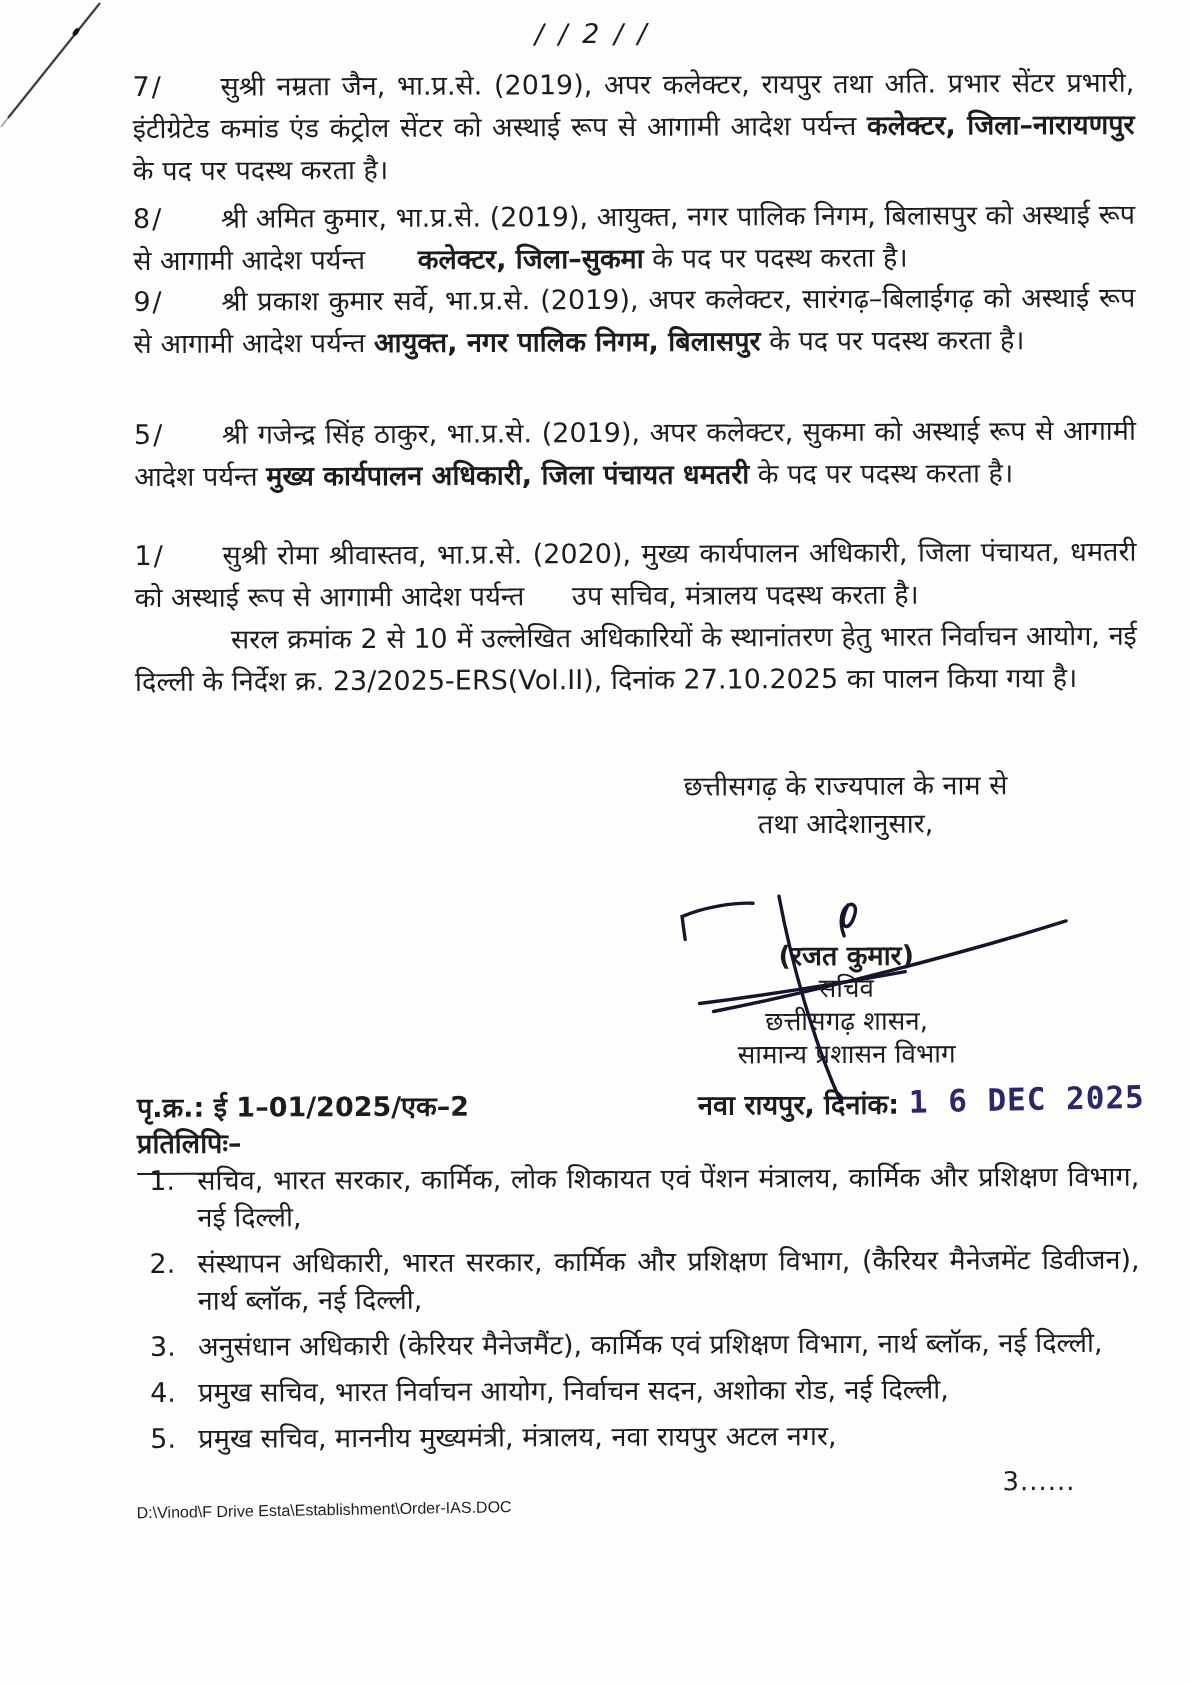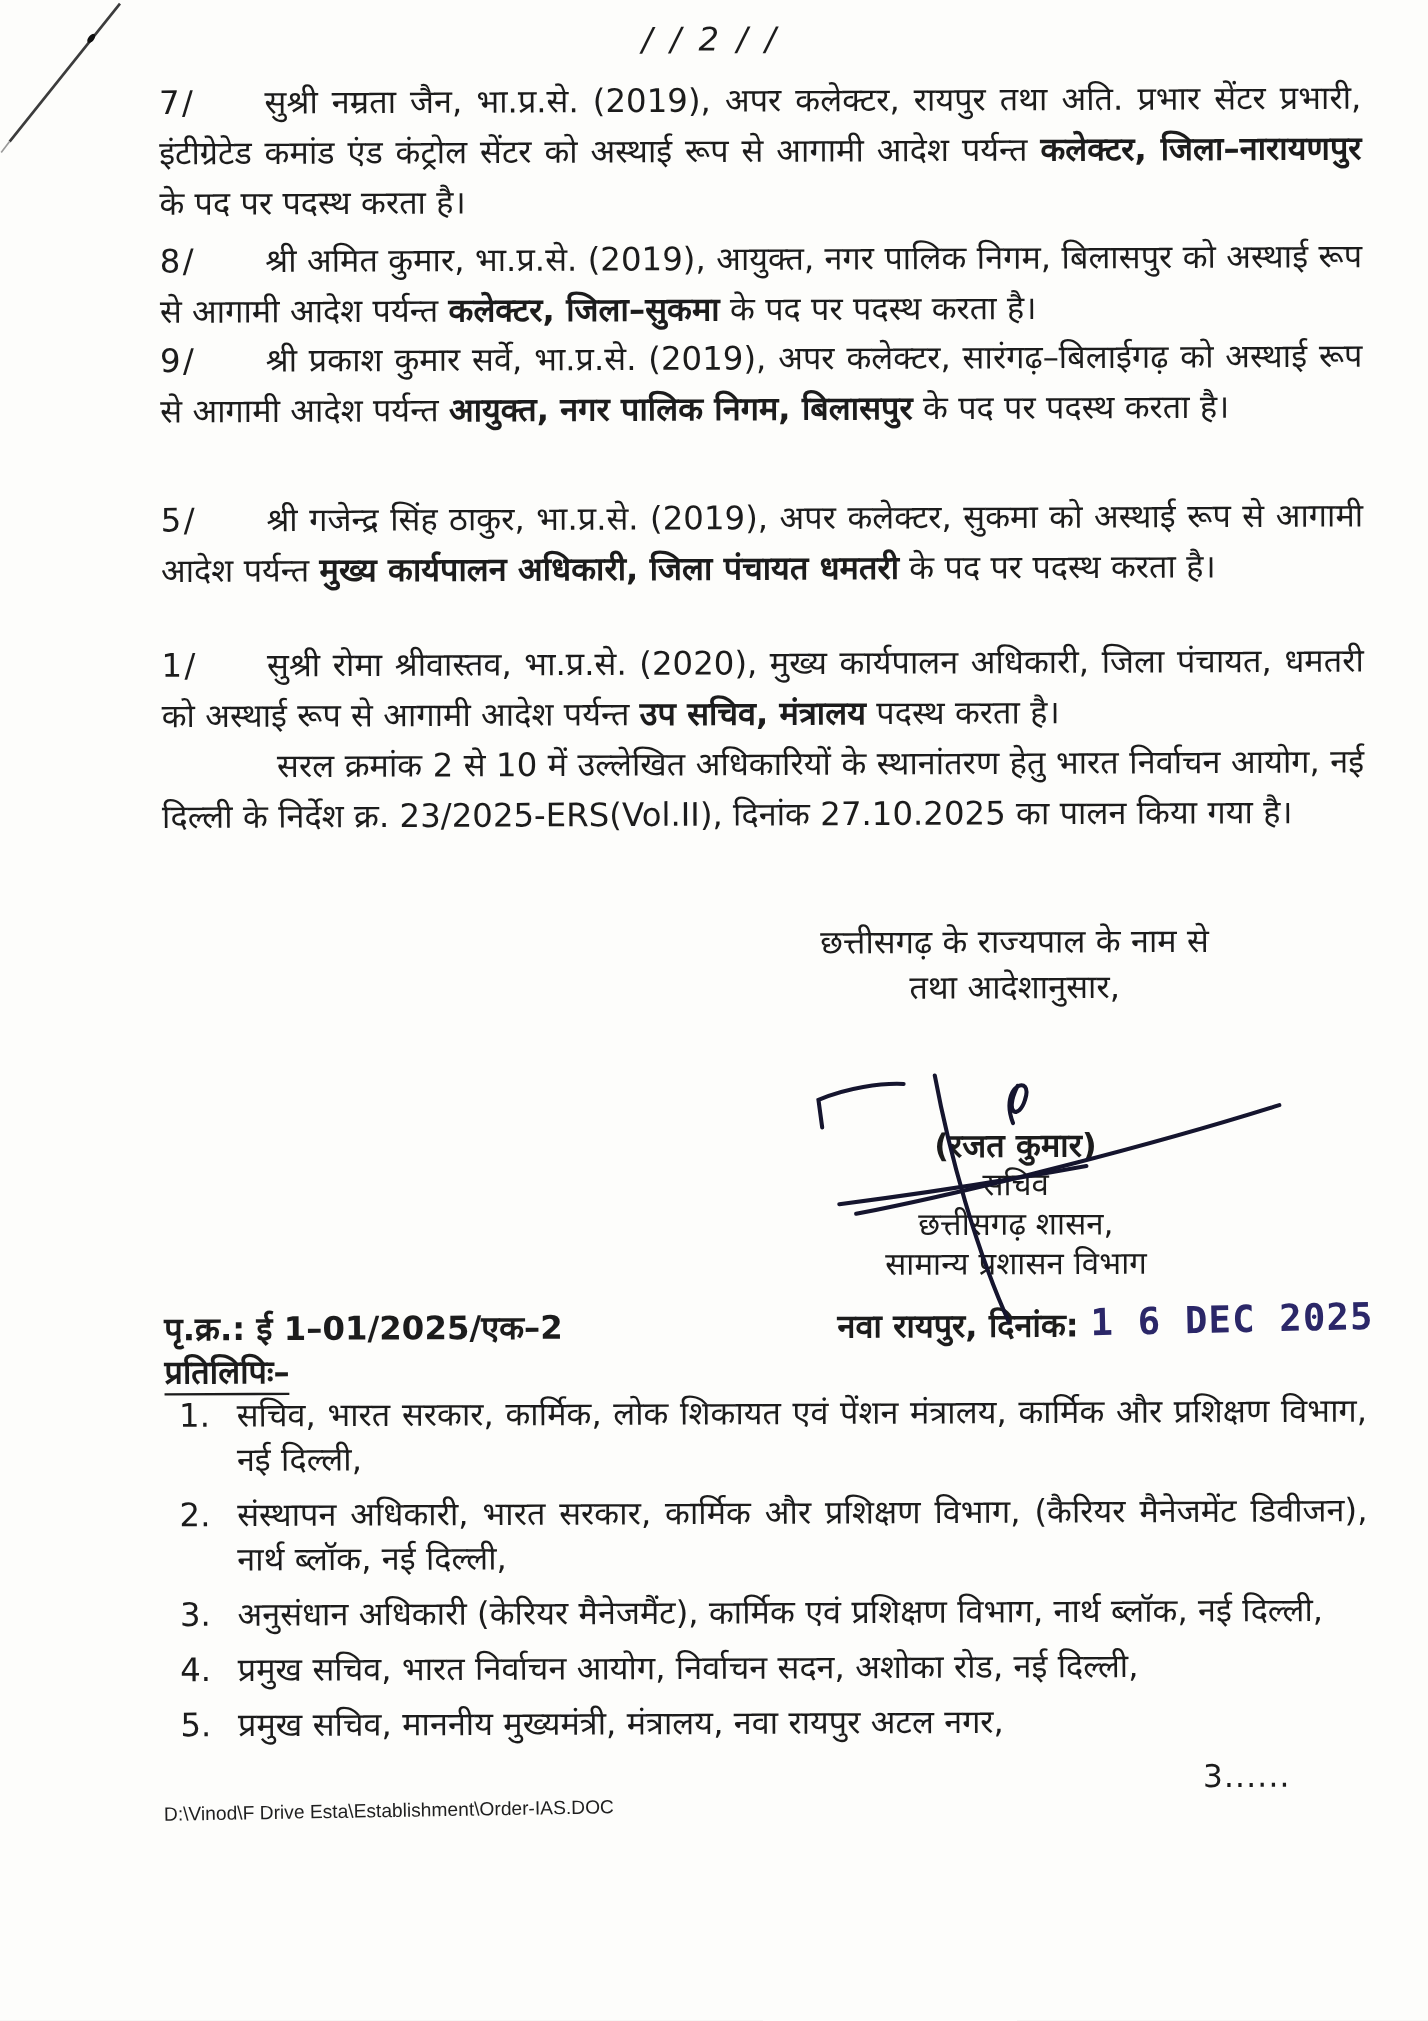--- a/index.html
+++ b/index.html
@@ -54,21 +54,21 @@
   .stamp {
     display:inline-block; margin-left:10px;
     font-family:"DejaVu Sans Mono",monospace;
     font-size:31px; font-weight:700; letter-spacing:1px;
     transform:rotate(-1deg) translateY(-3px);
   }
 
   .copies-heading {
     position:absolute; left:135px; top:1122px;
     font-size:27px; font-weight:700;
-    border-bottom:2.5px solid #1c1c1c; padding-bottom:0;
+    border-bottom:2.5px solid #1c1c1c; padding-bottom:12px;
   }
 
   .copies { position:absolute; left:145px; top:1160px; width:992px; list-style:none; margin:0; padding:0; }
   .copy-item {
     position:relative; padding-left:50px; margin-bottom:9px;
     font-size:27px; line-height:37px; text-align:justify;
   }
   .copy-item .cnum { position:absolute; left:2px; top:0; }
 
   .continuation {
@@ -95,33 +95,33 @@
 
   <div class="tilt">
 
     <div class="page-num-header">/ / 2 / /</div>
 
     <div class="para" style="top:64px">
       <span class="num">7/</span><span><span style="font-weight: 400;">सुश्री नम्रता जैन,</span><span> भा.प्र.से. (2019), अपर कलेक्टर, रायपुर तथा अति. प्रभार सेंटर प्रभारी, इंटीग्रेटेड कमांड एंड कंट्रोल सेंटर को अस्थाई रूप से आगामी आदेश पर्यन्त </span><span style="font-weight: 700;">कलेक्टर, जिला–नारायणपुर</span><span> के पद पर पदस्थ करता है।</span></span>
     </div>
 
     <div class="para" style="top:196px">
-      <span class="num">8/</span><span><span style="font-weight: 400;">श्री अमित कुमार,</span><span> भा.प्र.से. (2019), आयुक्त, नगर पालिक निगम, बिलासपुर को अस्थाई रूप से आगामी आदेश पर्यन्त </span><span style="font-weight: 700;">कलेक्टर, जिला–सुकमा</span><span> के पद पर पदस्थ करता है।</span></span>
+      <span class="num">8/</span><span><span style="font-weight: 400;">श्री अमित कुमार,</span><span> भा.प्र.से. (2019), आयुक्त, नगर पालिक निगम, बिलासपुर को अस्थाई रूप से आगामी आदेश पर्यन्त </span><span style="font-weight: 700; margin-left: 44px;">कलेक्टर, जिला–सुकमा</span><span> के पद पर पदस्थ करता है।</span></span>
     </div>
 
     <div class="para" style="top:279px">
       <span class="num">9/</span><span><span style="font-weight: 400;">श्री प्रकाश कुमार सर्वे,</span><span> भा.प्र.से. (2019), अपर कलेक्टर, सारंगढ़–बिलाईगढ़ को अस्थाई रूप से आगामी आदेश पर्यन्त </span><span style="font-weight: 700;">आयुक्त, नगर पालिक निगम, बिलासपुर</span><span> के पद पर पदस्थ करता है।</span></span>
     </div>
 
     <div class="para" style="top:412px">
       <span class="num">5/</span><span><span style="font-weight: 400;">श्री गजेन्द्र सिंह ठाकुर,</span><span> भा.प्र.से. (2019), अपर कलेक्टर, सुकमा को अस्थाई रूप से आगामी आदेश पर्यन्त </span><span style="font-weight: 700;">मुख्य कार्यपालन अधिकारी, जिला पंचायत धमतरी</span><span> के पद पर पदस्थ करता है।</span></span>
     </div>
 
     <div class="para" style="top:533px">
-      <span class="num">1/</span><span><span style="font-weight: 400;">सुश्री रोमा श्रीवास्तव,</span><span> भा.प्र.से. (2020), मुख्य कार्यपालन अधिकारी, जिला पंचायत, धमतरी को अस्थाई रूप से आगामी आदेश पर्यन्त </span><span style="font-weight: 700;">उप सचिव, मंत्रालय</span><span> पदस्थ करता है।</span></span>
+      <span class="num">1/</span><span><span style="font-weight: 400;">सुश्री रोमा श्रीवास्तव,</span><span> भा.प्र.से. (2020), मुख्य कार्यपालन अधिकारी, जिला पंचायत, धमतरी को अस्थाई रूप से आगामी आदेश पर्यन्त </span><span style="font-weight: 400; margin-left: 39px;">उप सचिव, मंत्रालय</span><span> पदस्थ करता है।</span></span>
     </div>
 
     <div class="para closing" style="top:617px">
       <span><span>सरल क्रमांक 2 से 10 में उल्लेखित अधिकारियों के स्थानांतरण हेतु भारत निर्वाचन आयोग, नई दिल्ली के निर्देश क्र. 23/2025-ERS(Vol.II), दिनांक 27.10.2025 का पालन किया गया है।</span></span>
     </div>
 
     <div class="authority">
       <div>छत्तीसगढ़ के राज्यपाल के नाम से</div>
       <div>तथा आदेशानुसार,</div>
     </div>

